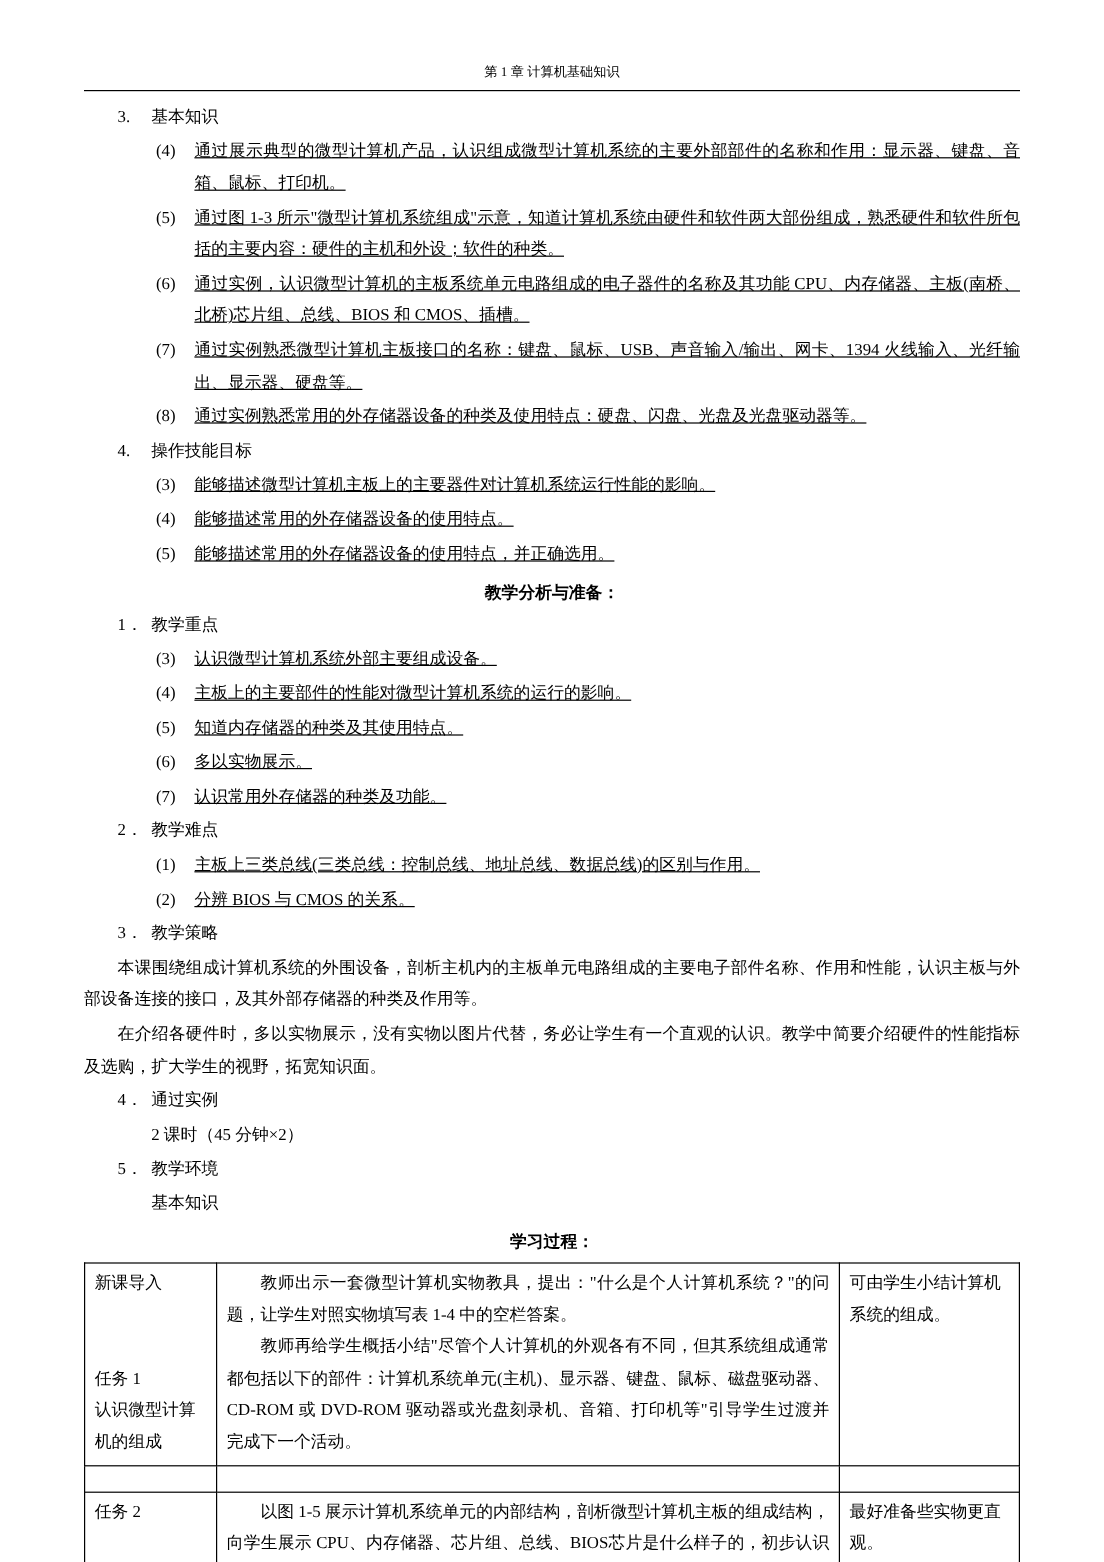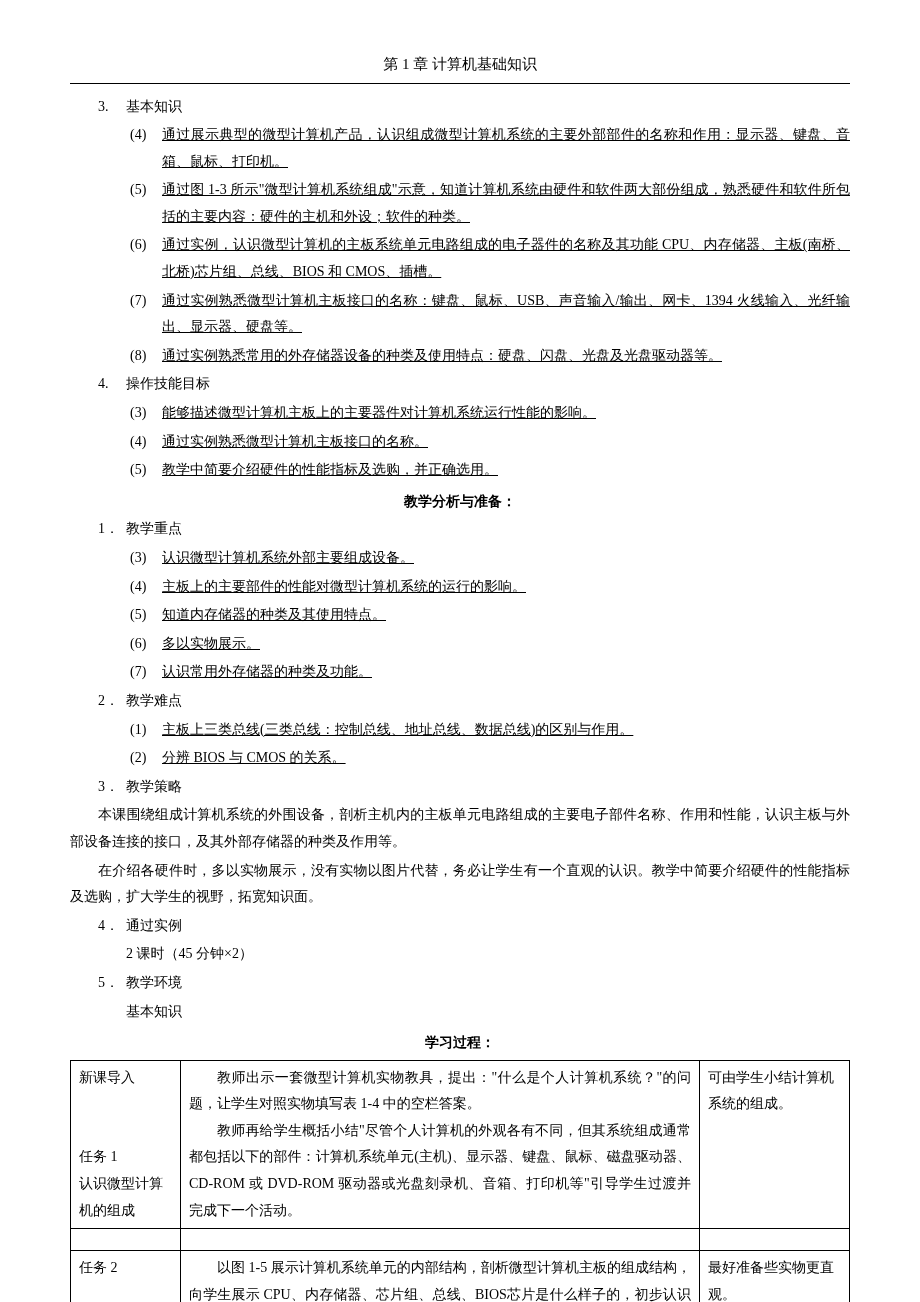--- a/index.html
+++ b/index.html
@@ -7,21 +7,21 @@
       width: 920px;
       font-family: "SimSun", "宋体", serif;
       font-size: 14px;
       line-height: 1.9;
       color: #000;
       background: #fff;
       padding: 50px 70px 40px 70px;
     }
     .chapter-title {
       text-align: center;
-      font-size: 15px;
+      font-size: 11px;
       margin-bottom: 4px;
       font-family: "SimSun", "宋体", serif;
     }
     .hr-line {
       border: none;
       border-top: 1px solid #000;
       margin-bottom: 10px;
     }
     .section {
       margin-left: 28px;
@@ -144,25 +144,25 @@
     <span class="num-title">操作技能目标</span>
   </div>
 </div>
 <div class="sub-list">
   <div class="sub-item">
       <span class="sub-label">(3)</span>
       <span class="sub-text">能够描述微型计算机主板上的主要器件对计算机系统运行性能的影响。</span>
     </div>
   <div class="sub-item">
       <span class="sub-label">(4)</span>
-      <span class="sub-text">通过实例熟悉微型计算机主板接口的名称。</span>
+      <span class="sub-text">能够描述常用的外存储器设备的使用特点。</span>
     </div>
   <div class="sub-item">
       <span class="sub-label">(5)</span>
-      <span class="sub-text">教学中简要介绍硬件的性能指标及选购，并正确选用。</span>
+      <span class="sub-text">能够描述常用的外存储器设备的使用特点，并正确选用。</span>
     </div>
 </div>
 
 <div class="bold-heading">教学分析与准备：</div>
 
 <div class="indent-block">
   <div class="num-item">
     <span class="num-label">1．</span>
     <span class="num-title">教学重点</span>
   </div>

